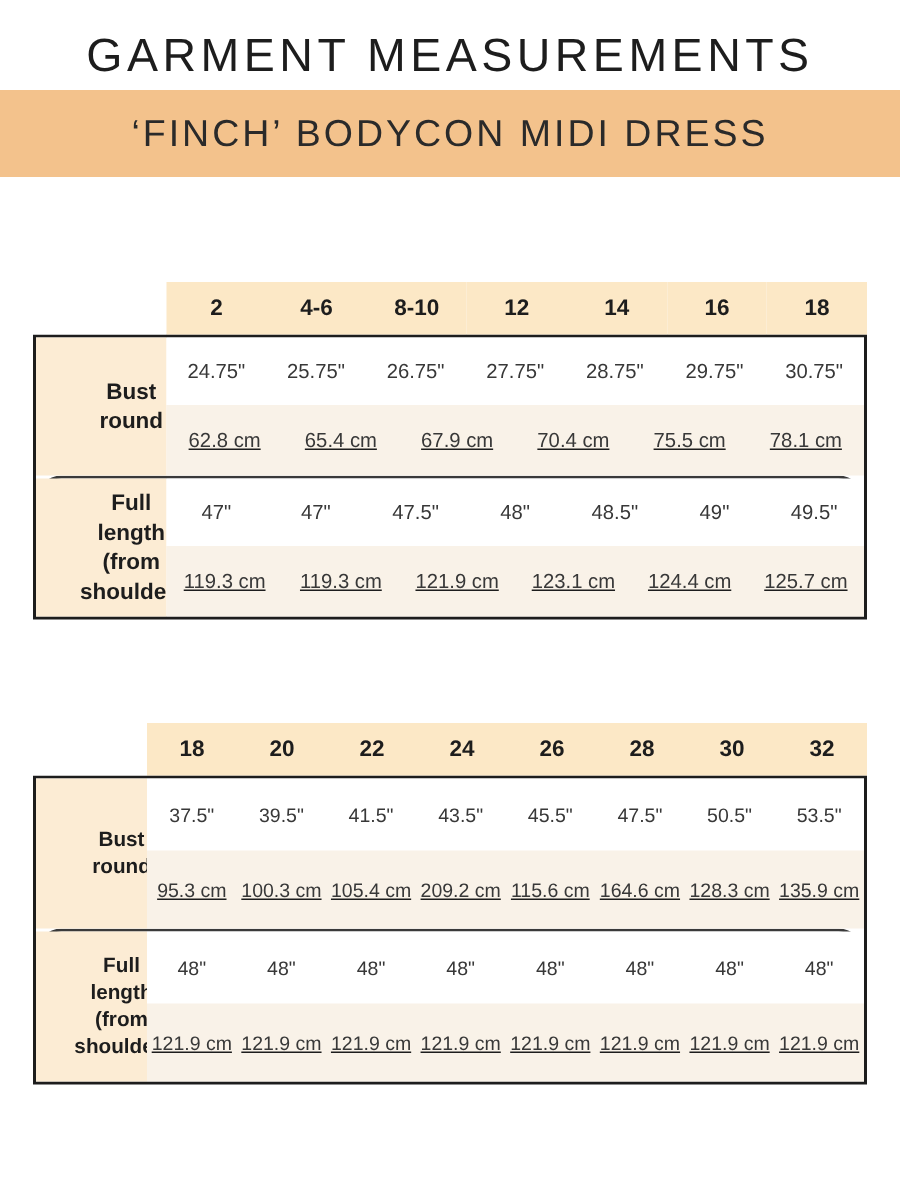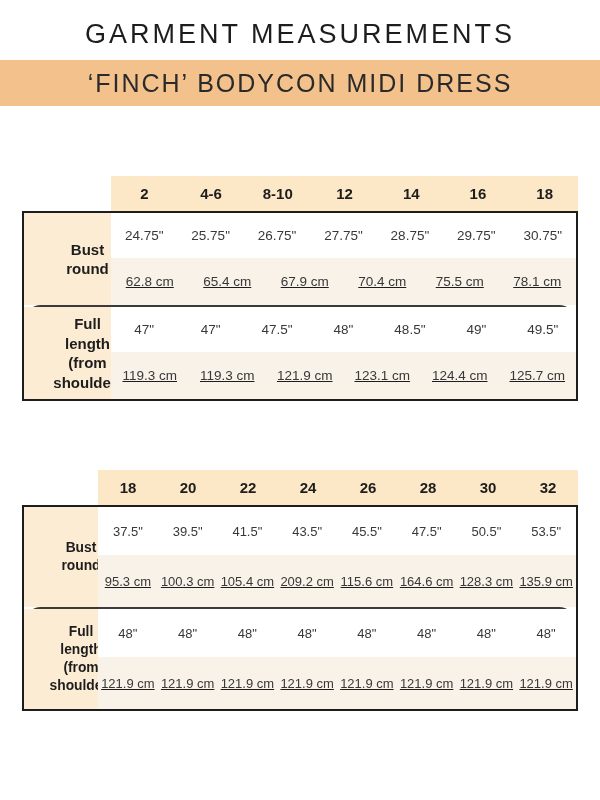--- a/index.html
+++ b/index.html
@@ -9,28 +9,28 @@
     font-family: "Liberation Sans", sans-serif;
     color: #1d1d1d;
   }
   .page { width: 600px; height: 800px; overflow: hidden; background: #fff; }
 
   
   .page-title {
     padding-top: 19px;
     height: 60px;
     text-align: center;
-    font-size: 27px;
+    font-size: 31px;
     font-weight: 400;
     letter-spacing: 3px;
     color: var(--c-text, #1d1d1d);
     white-space: nowrap;
   }
   .title-band {
-    height: 46px;
+    height: 58px;
     background: var(--c-band, #f3c28c);
     display: flex;
     align-items: center;
     justify-content: center;
     font-size: 25px;
     font-weight: 400;
     letter-spacing: 2px;
     color: #2a2a2a;
     white-space: nowrap;
   }

